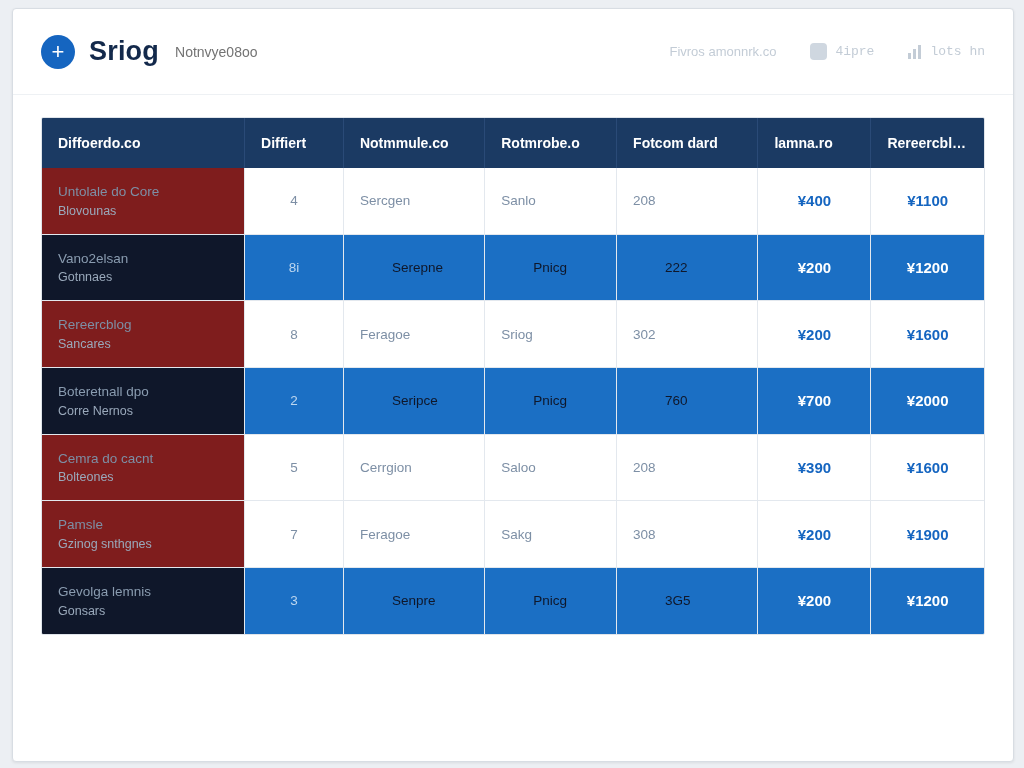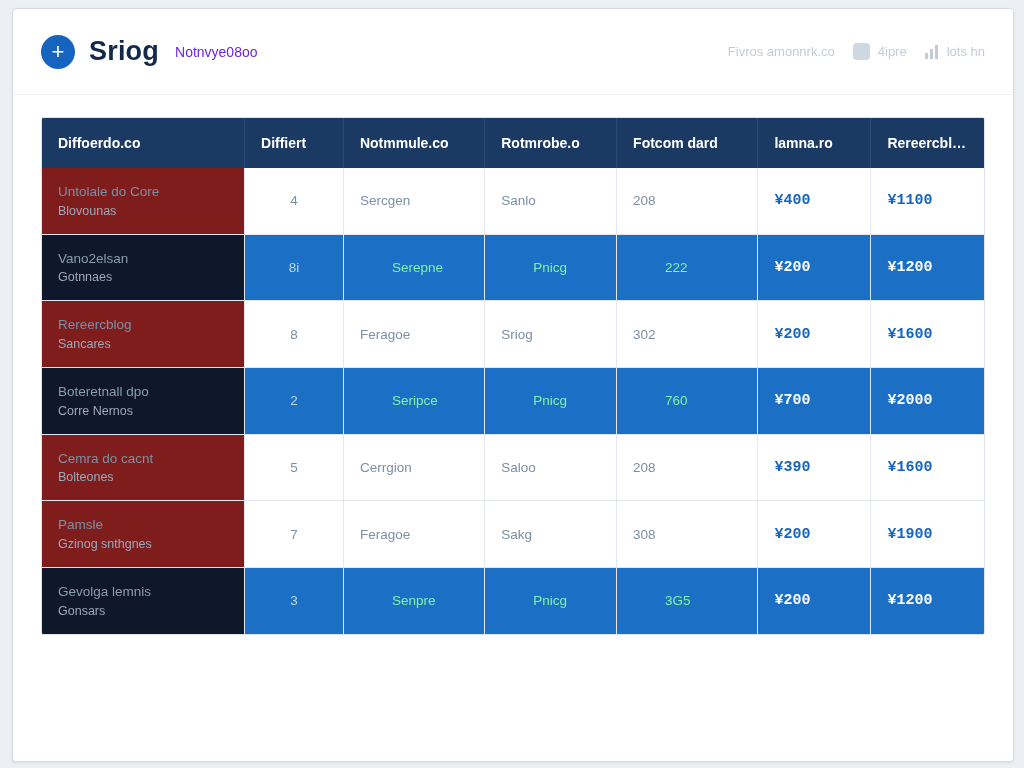--- a/index.html
+++ b/index.html
@@ -51,38 +51,39 @@
   .brand-title {
     font-size: 27px;
     font-weight: bold;
     color: #13294b;
     letter-spacing: .2px;
     margin-right: 16px;
     white-space: nowrap;
   }
   .brand-sub {
     font-size: 14px;
-    color: #6d28d9;
+    color: #737373;
     white-space: nowrap;
   }
   .header-right {
     margin-left: auto;
     display: flex;
     align-items: center;
-    gap: 18px;
+    gap: 34px;
   }
   .header-link {
     font-size: 13px;
     color: #c3ccd6;
     white-space: nowrap;
   }
   .header-chip {
     display: flex;
     align-items: center;
     gap: 8px;
+    font-family: Liberation Mono, monospace;
   }
   .chip-dot {
     width: 17px;
     height: 17px;
     border-radius: 4px;
     background: #cfd7e0;
     display: inline-block;
   }
   .chip-bars {
     width: 14px;
@@ -140,28 +141,28 @@
   tbody td:last-child { border-right: none; }
   tbody tr:last-child td { border-bottom: none; }
 
   tr.row-light td { background: #ffffff; color: #7d8fa5; }
   tr.row-light td.c-first { background: #7f1d1d; }
   tr.row-light td.c-strong { color: #1565c0; font-weight: bold; font-size: 15px; }
 
   tr.row-blue td { background: #1b6fc4; color: #bcd6ef; }
   tr.row-blue td.c-first { background: #0f172a; color: #8a9cb0; }
   tr.row-blue td.c-strong { color: #ffffff; font-weight: bold; font-size: 15px; }
-  tr.row-blue td.c-label { color: #86efac; padding-left: 48px; }
+  tr.row-blue td.c-label { color: #0f172a; padding-left: 48px; }
 
   .cell-two-line { line-height: 1.45; white-space: normal; }
   .cell-two-line .l2 { color: #9aa9bb; font-size: 12.5px; }
   tr.row-blue .cell-two-line .l2 { color: #9aa9bb; }
 
   .c-center { text-align: center; }
-  .c-right  { text-align: left; font-family: Liberation Mono, monospace; }
+  .c-right  { text-align: center; }
 
   
   col.w1 { width: 21.5%; }
   col.w2 { width: 10.5%; }
   col.w3 { width: 15%; }
   col.w4 { width: 14%; }
   col.w5 { width: 15%; }
   col.w6 { width: 12%; }
   col.w7 { width: 12%; }
 </style>

